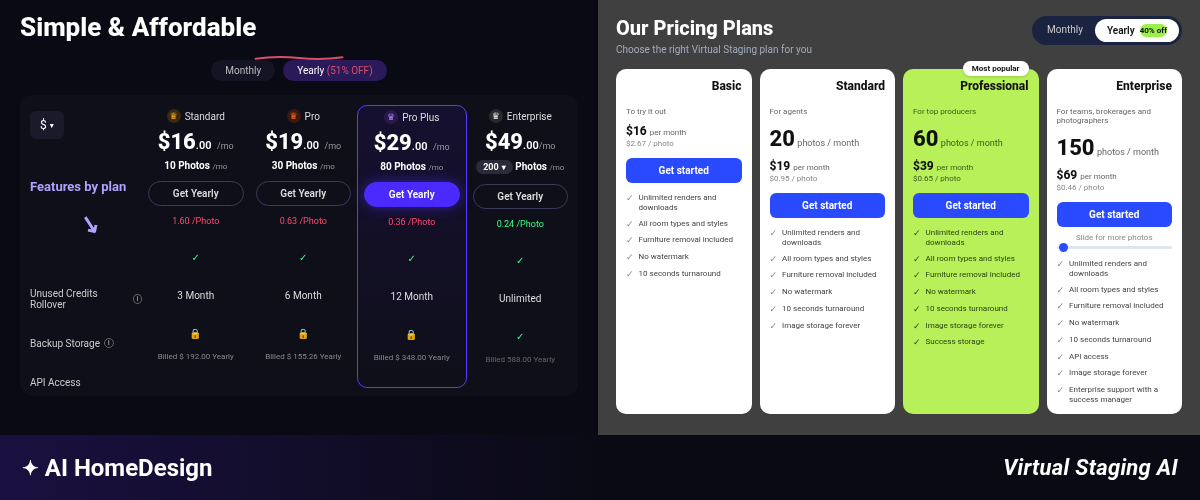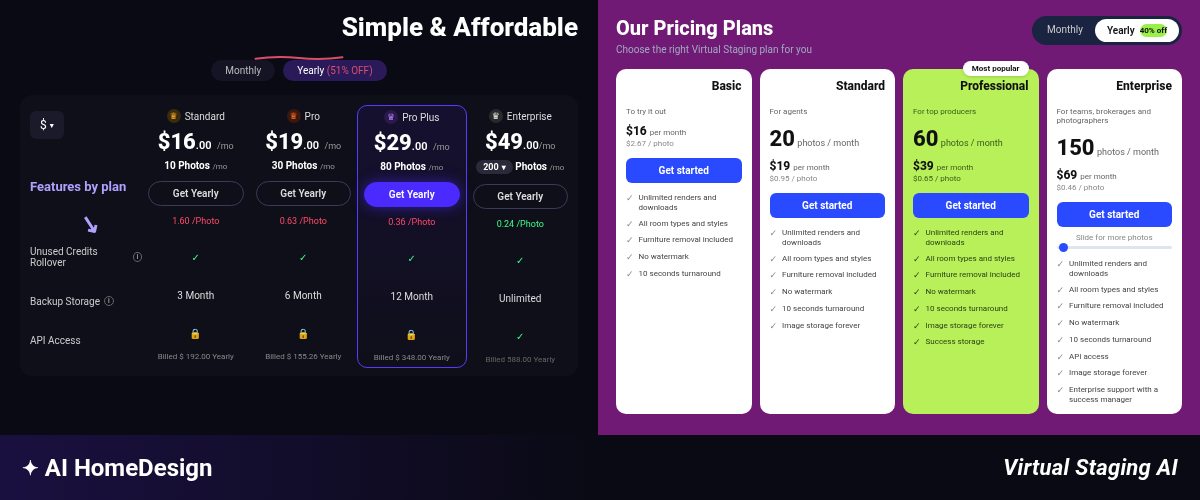--- a/index.html
+++ b/index.html
@@ -1,26 +1,26 @@
 <!DOCTYPE html>
 <html><head>
 <meta charset="utf-8">
 <style>
 * { margin:0; padding:0; box-sizing:border-box; font-family: -apple-system, BlinkMacSystemFont, "Segoe UI", Roboto, sans-serif; }
 body { width:1200px; height:500px; background:#0a0a14; display:flex; flex-direction:column; }
 .main { display:flex; flex:1; height:435px; }
 .left { width:598px; background:#0a0a14; color:#fff; padding:12px 20px 0; position:relative; overflow:hidden; }
-.right { flex:1; background:#701a75; color:#fff; padding:16px 18px 0; overflow:hidden; }
+.right { flex:1; background:#404040; color:#fff; padding:16px 18px 0; overflow:hidden; }
 .footer { height:65px; background:linear-gradient(90deg,#1a1040 0%,#0a0a14 50%,#0a0a14 100%); display:flex; align-items:center; justify-content:space-between; padding:0 22px; }
 .brand-left { color:#fff; font-size:24px; font-weight:700; display:flex; align-items:center; gap:6px; }
 .brand-right { color:#fff; font-size:22px; font-weight:700; font-style:italic; letter-spacing:0.3px;}
 .sparkle { font-size:20px; }
 
 
-.l-head { text-align:right; }
+.l-head { text-align:left; }
 .l-title { font-size:26px; font-weight:800; }
 .l-sub { font-size:11px; color:#aaa; margin-top:4px; }
 .underline { width:120px; height:6px; margin:4px auto 8px; }
 .underline svg { width:100%; height:100%; }
 .toggle-row { display:flex; justify-content:center; gap:8px; }
 .tog { font-size:10px; padding:5px 14px; border-radius:14px; background:#141424; color:#bbb; }
 .tog.active { background:#2a1a5a; color:#fff; }
 .tog .off { color:#d94f6a; }
 
 .plans-grid { display:flex; margin-top:14px; background:#0f0f1a; border-radius:12px; padding:10px 4px 8px; }
@@ -114,21 +114,21 @@
     <div class="plans-grid">
       <div class="feat-col">
         <div class="currency">
             <span>$</span>
             <span style="font-size:8px;margin-left:3px">▾</span>
           </div>
         <div class="feat-title">
           <span>Features by plan</span>
           <span class="swoop">↘</span>
         </div>
-        <div class="feat-row" style="margin-top:50px">
+        <div class="feat-row" style="margin-top:92px">
             <span>Unused Credits Rollover</span>
             <span class="info-ic">i</span>
           </div>
         <div class="feat-row">
             <span>Backup Storage</span>
             <span class="info-ic">i</span>
           </div>
         <div class="feat-row">
             <span>API Access</span>
           </div>

